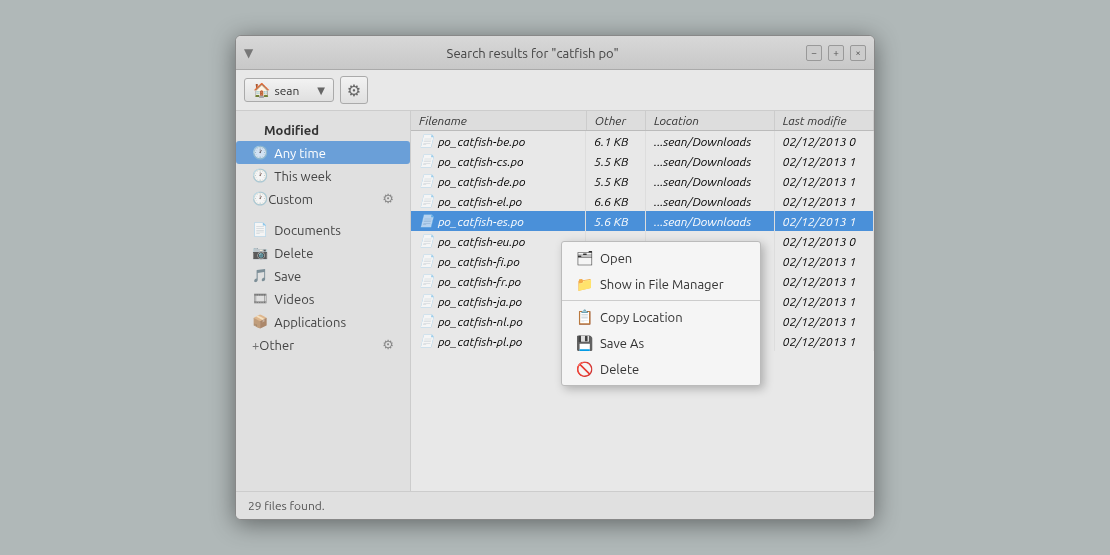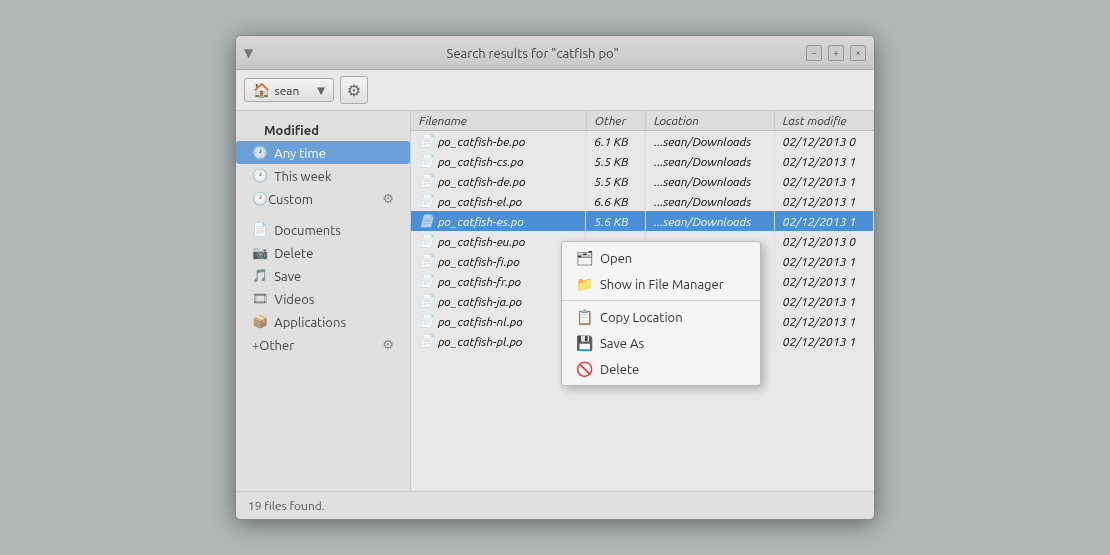--- a/index.html
+++ b/index.html
@@ -493,15 +493,15 @@
           </div>
           <div class="context-menu-item">
             <span class="context-icon">🚫</span>
             <span>Delete</span>
           </div>
         </div>
     </div>
   </div>
 
   <div class="statusbar">
-    <span>19 files found.</span>
+    <span>29 files found.</span>
   </div>
 </div>
 
 </body></html>

